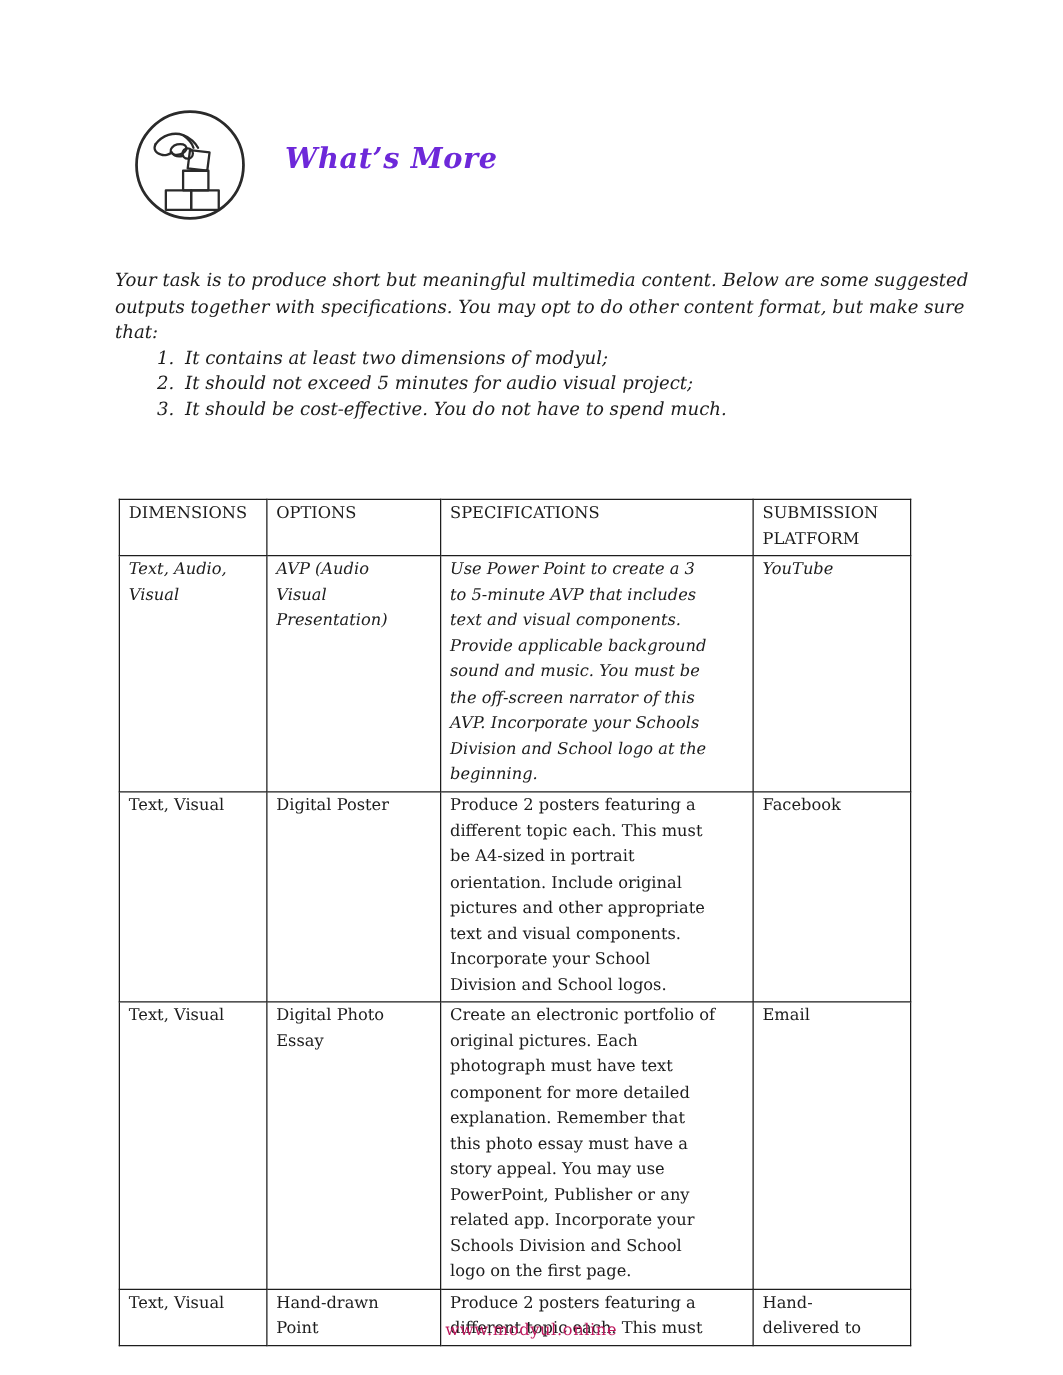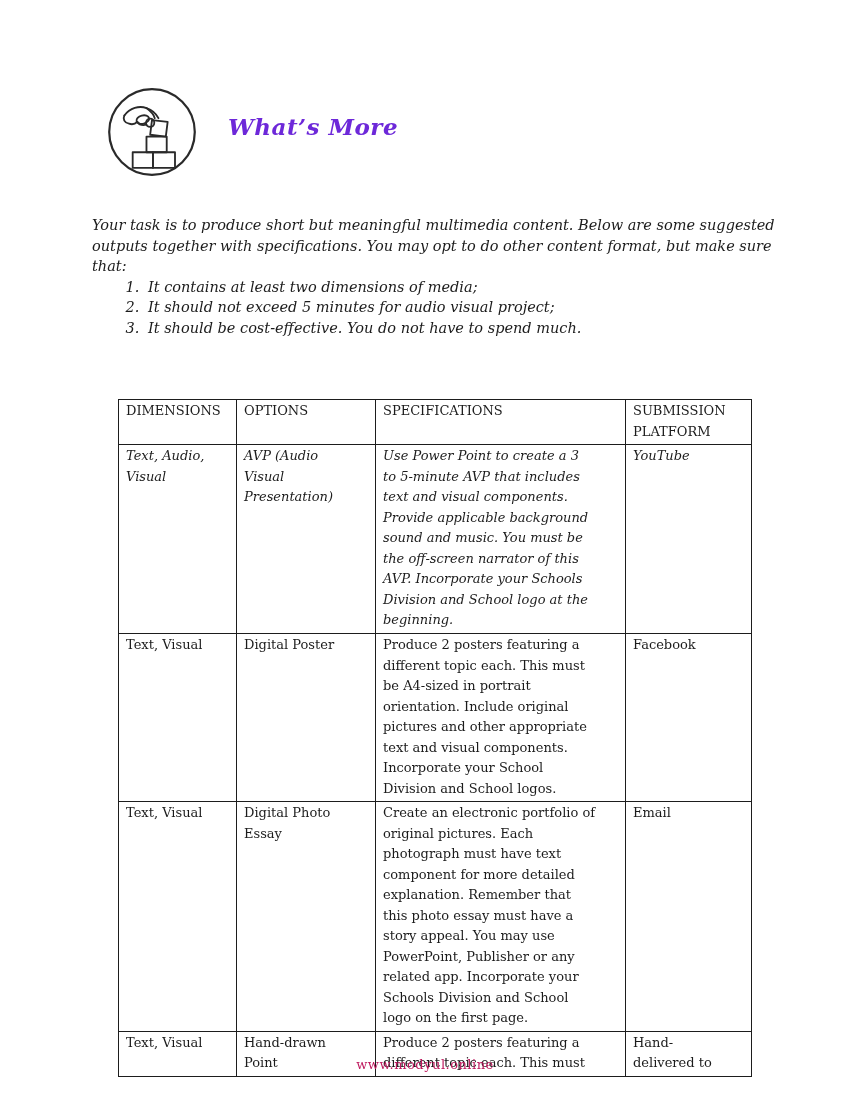--- a/index.html
+++ b/index.html
@@ -29,21 +29,21 @@
     font-size:14.5px; line-height:20.5px;font-style:italic;
   }
   .intro p { margin:0; white-space:pre-line; }
   .intro ol { margin:0; padding:0 0 0 52px; }
   .intro li { padding-left:4px; }
   table.outputs {
     position:absolute; left:95px; top:399px;
     width:633px;
     border-collapse:collapse;
     table-layout:fixed;
-    font-size:13px; line-height:20.5px;margin-left:23px;
+    font-size:13px; line-height:20.5px;
   }
   table.outputs th, table.outputs td {
     border:1px solid #1d1d1d;
     vertical-align:top;
     text-align:left;
     font-weight:normal;
     padding:1px 4px 2px 7px;
     white-space:pre-line;
     overflow:hidden;
   }
@@ -87,21 +87,21 @@
     </svg>
   </div>
 
   <h1 class="section-title">What’s More</h1>
 
   <div class="intro">
     <p>Your task is to produce short but meaningful multimedia content. Below are some suggested
 outputs together with specifications. You may opt to do other content format, but make sure
 that:</p>
     <ol>
-      <li>It contains at least two dimensions of media;</li>
+      <li>It contains at least two dimensions of modyul;</li>
       <li>It should not exceed 5 minutes for audio visual project;</li>
       <li>It should be cost-effective. You do not have to spend much.</li>
     </ol>
   </div>
 
   <table class="outputs">
     <colgroup>
       <col style="width:118px">
       <col style="width:139px">
       <col style="width:250px">

